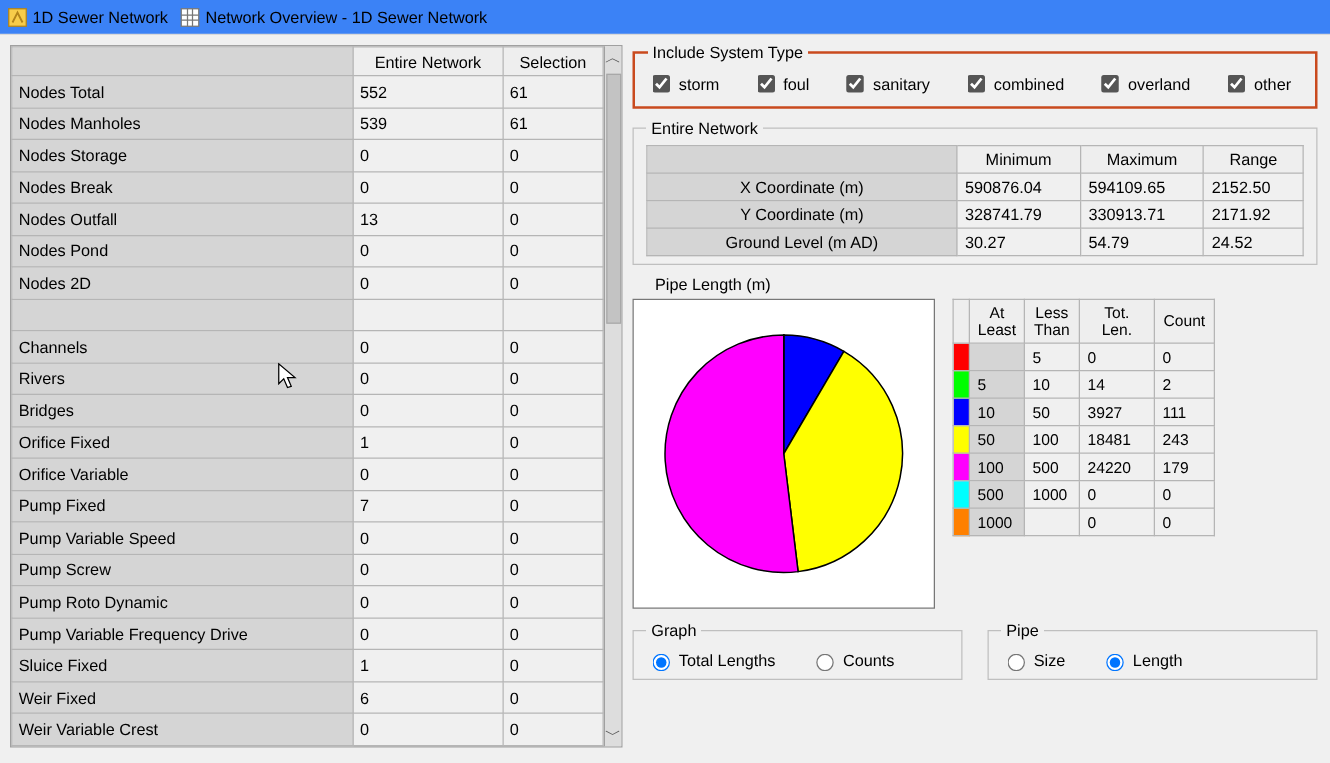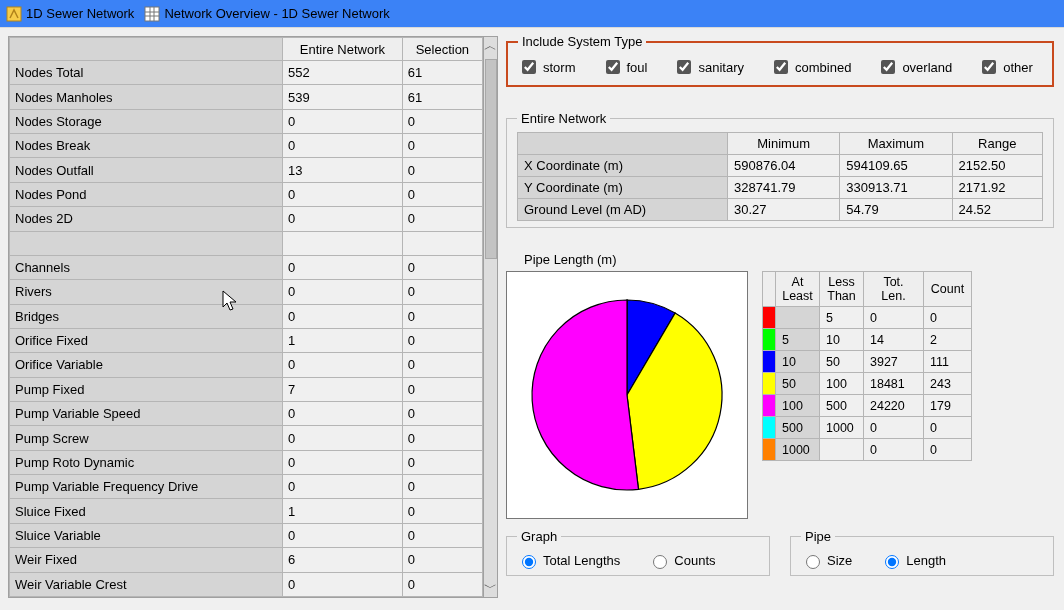--- a/index.html
+++ b/index.html
@@ -14,32 +14,32 @@
   .ltable-wrap { border:1px solid #a0a0a0; height:562px; display:flex; }
   .ltable { flex:1; border-collapse:collapse; width:100%; }
   .ltable th, .ltable td { border:1px solid #b5b5b5; padding:3px 5px; text-align:left; height:23px; }
   .ltable th { background:#eeeeee; font-weight:normal; }
   .ltable td.label { background:#d5d5d5; width:273px; }
   .ltable thead th:first-child { background:#d5d5d5; }
   .scroll-col { width:14px; background:#ddd; border-left:1px solid #a0a0a0; display:flex; flex-direction:column; justify-content:space-between; align-items:center; color:#555; font-size:10px; }
   .scroll-thumb { width:12px; height:200px; background:#c3c3c3; border:1px solid #a8a8a8; margin-top:4px; }
 
   
-  fieldset { border:1px solid #bfbfbf; margin:0 0 24px 0; padding:6px 10px; }
+  fieldset { border:1px solid #bfbfbf; margin:0 0 8px 0; padding:6px 10px; }
   legend { padding:0 4px; }
   .sys-fieldset { border:2px solid #c94a1e; padding:4px 10px 8px 10px; }
   .chkrow { display:flex; gap:26px; align-items:flex-end; padding-top:4px; }
   .chk { display:flex; gap:4px; align-items:center; }
   .chk input { width:14px; height:14px; accent-color:#555; }
 
   
   .ntable { border-collapse:collapse; width:100%; }
   .ntable th, .ntable td { border:1px solid #b5b5b5; padding:3px 6px; height:22px; }
   .ntable th { background:#eeeeee; font-weight:normal; text-align:center; }
-  .ntable .rowhead { background:#d5d5d5; text-align:left; width:210px; }
+  .ntable .rowhead { background:#d5d5d5; text-align:center; width:248px; }
 
   
   .pipe-row { display:flex; gap:14px; align-items:flex-start; }
   .pie-box { border:1px solid #777; padding:6px; background:#fff; width:242px; height:248px; display:flex; align-items:center; justify-content:center; }
   .ptable { border-collapse:collapse;border-radius:11px; }
   .ptable th, .ptable td { border:1px solid #b5b5b5; padding:3px 6px; height:22px; font-size:12.5px; }
   .ptable th { background:#eeeeee; font-weight:normal; text-align:center; }
   .ptable td.colorcell { width:12px; padding:0; }
   .ptable td.hdr { background:#d5d5d5; text-align:center; }
 
@@ -172,25 +172,20 @@
               <td>0</td>
             </tr>
             <tr>
               <td class="label">Pump Variable Frequency Drive</td>
               <td>0</td>
               <td>0</td>
             </tr>
             <tr>
               <td class="label">Sluice Fixed</td>
               <td>1</td>
-              <td>0</td>
-            </tr>
-            <tr>
-              <td class="label">Sluice Variable</td>
-              <td>0</td>
               <td>0</td>
             </tr>
             <tr>
               <td class="label">Weir Fixed</td>
               <td>6</td>
               <td>0</td>
             </tr>
             <tr>
               <td class="label">Weir Variable Crest</td>
               <td>0</td>

